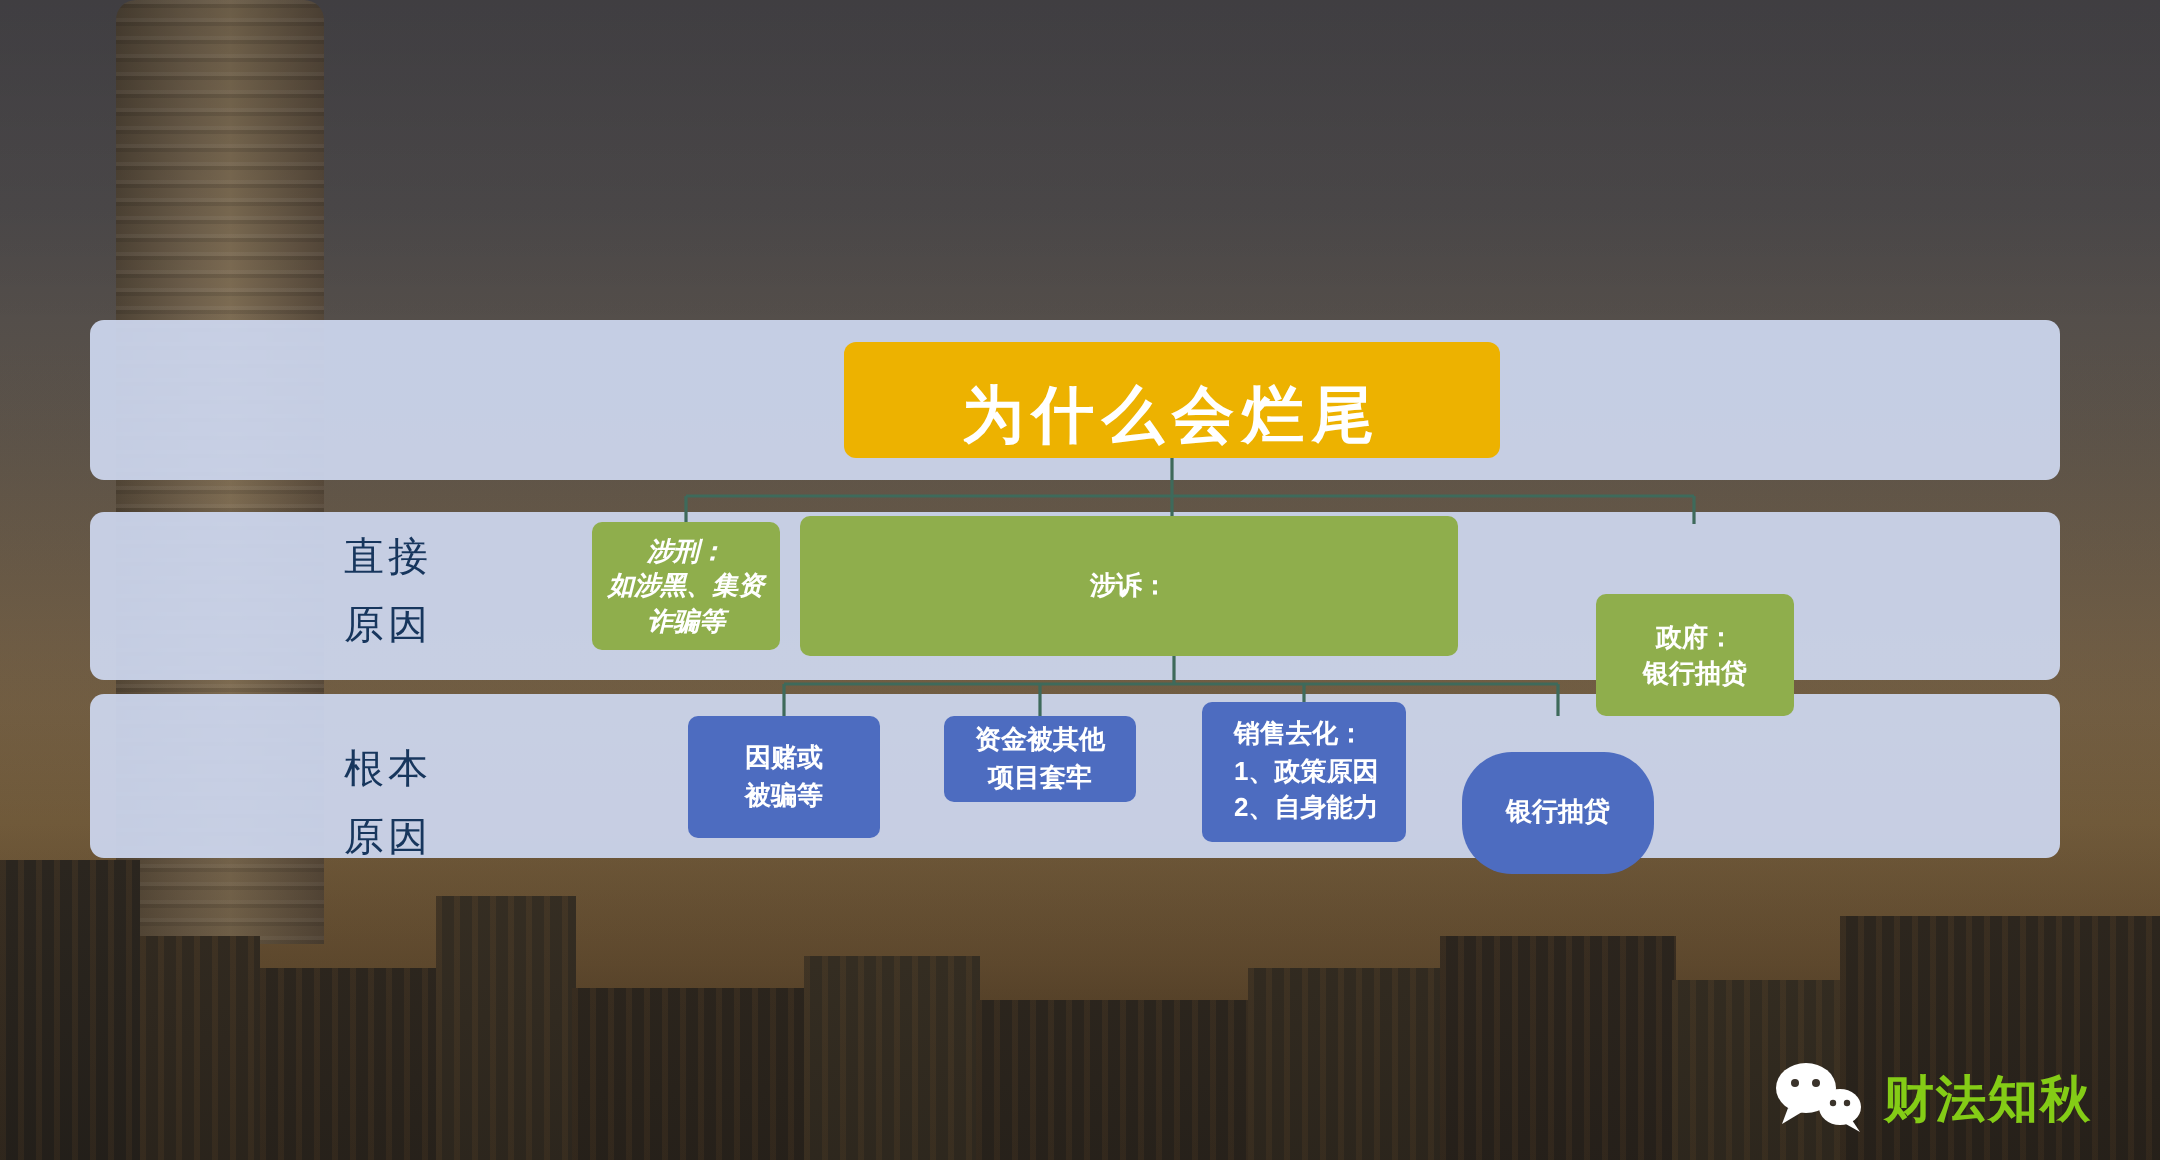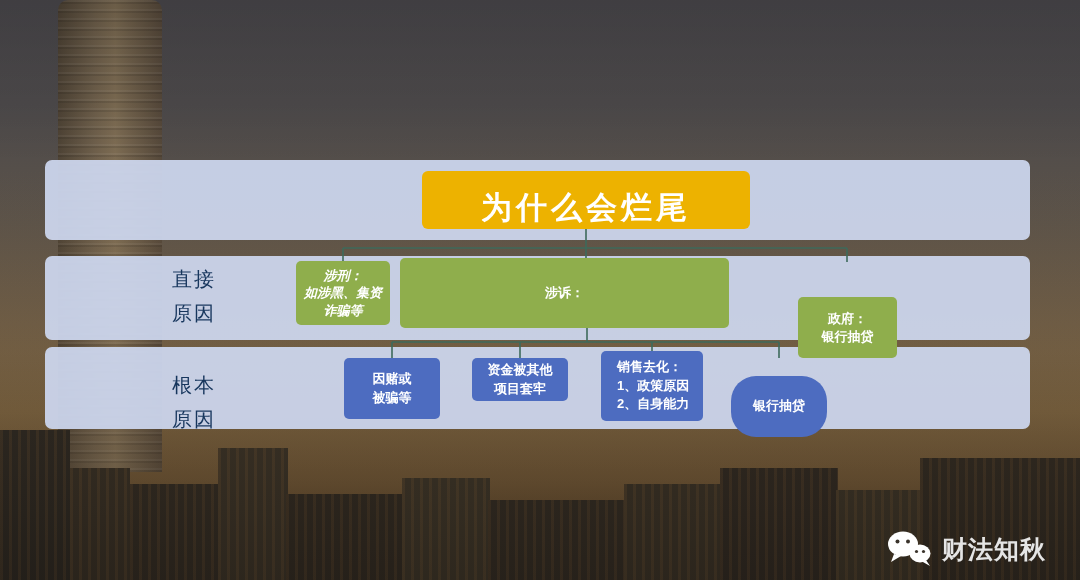--- a/index.html
+++ b/index.html
@@ -62,21 +62,21 @@
           text-align:center; padding:4px; }
   .bbox span { display:block; }
   .b1 { left:344px; top:358px; width:96px;  height:61px; }
   .b2 { left:472px; top:358px; width:96px;  height:43px; }
   .b3 { left:601px; top:351px; width:102px; height:70px; align-items:flex-start; text-align:left; padding-left:16px; }
   .b4 { left:731px; top:376px; width:96px;  height:61px;border-radius:25px; }
 
   
   .watermark { position:absolute; right:34px; bottom:20px; z-index:4;
                display:flex; align-items:center; gap:10px;
-               color:#e5e5e5; font-size:25px; font-weight:600; letter-spacing:1px; }
+               color:#84cc16; font-size:25px; font-weight:600; letter-spacing:1px; }
 
   .bottom-strip { position:absolute; left:0; bottom:0; width:100%; height:8px; background:#fff; z-index:6; }
 </style>
 </head>
 <body>
 
 <div class="stage">
 
   <div class="bg">
     <div class="tower"></div>

